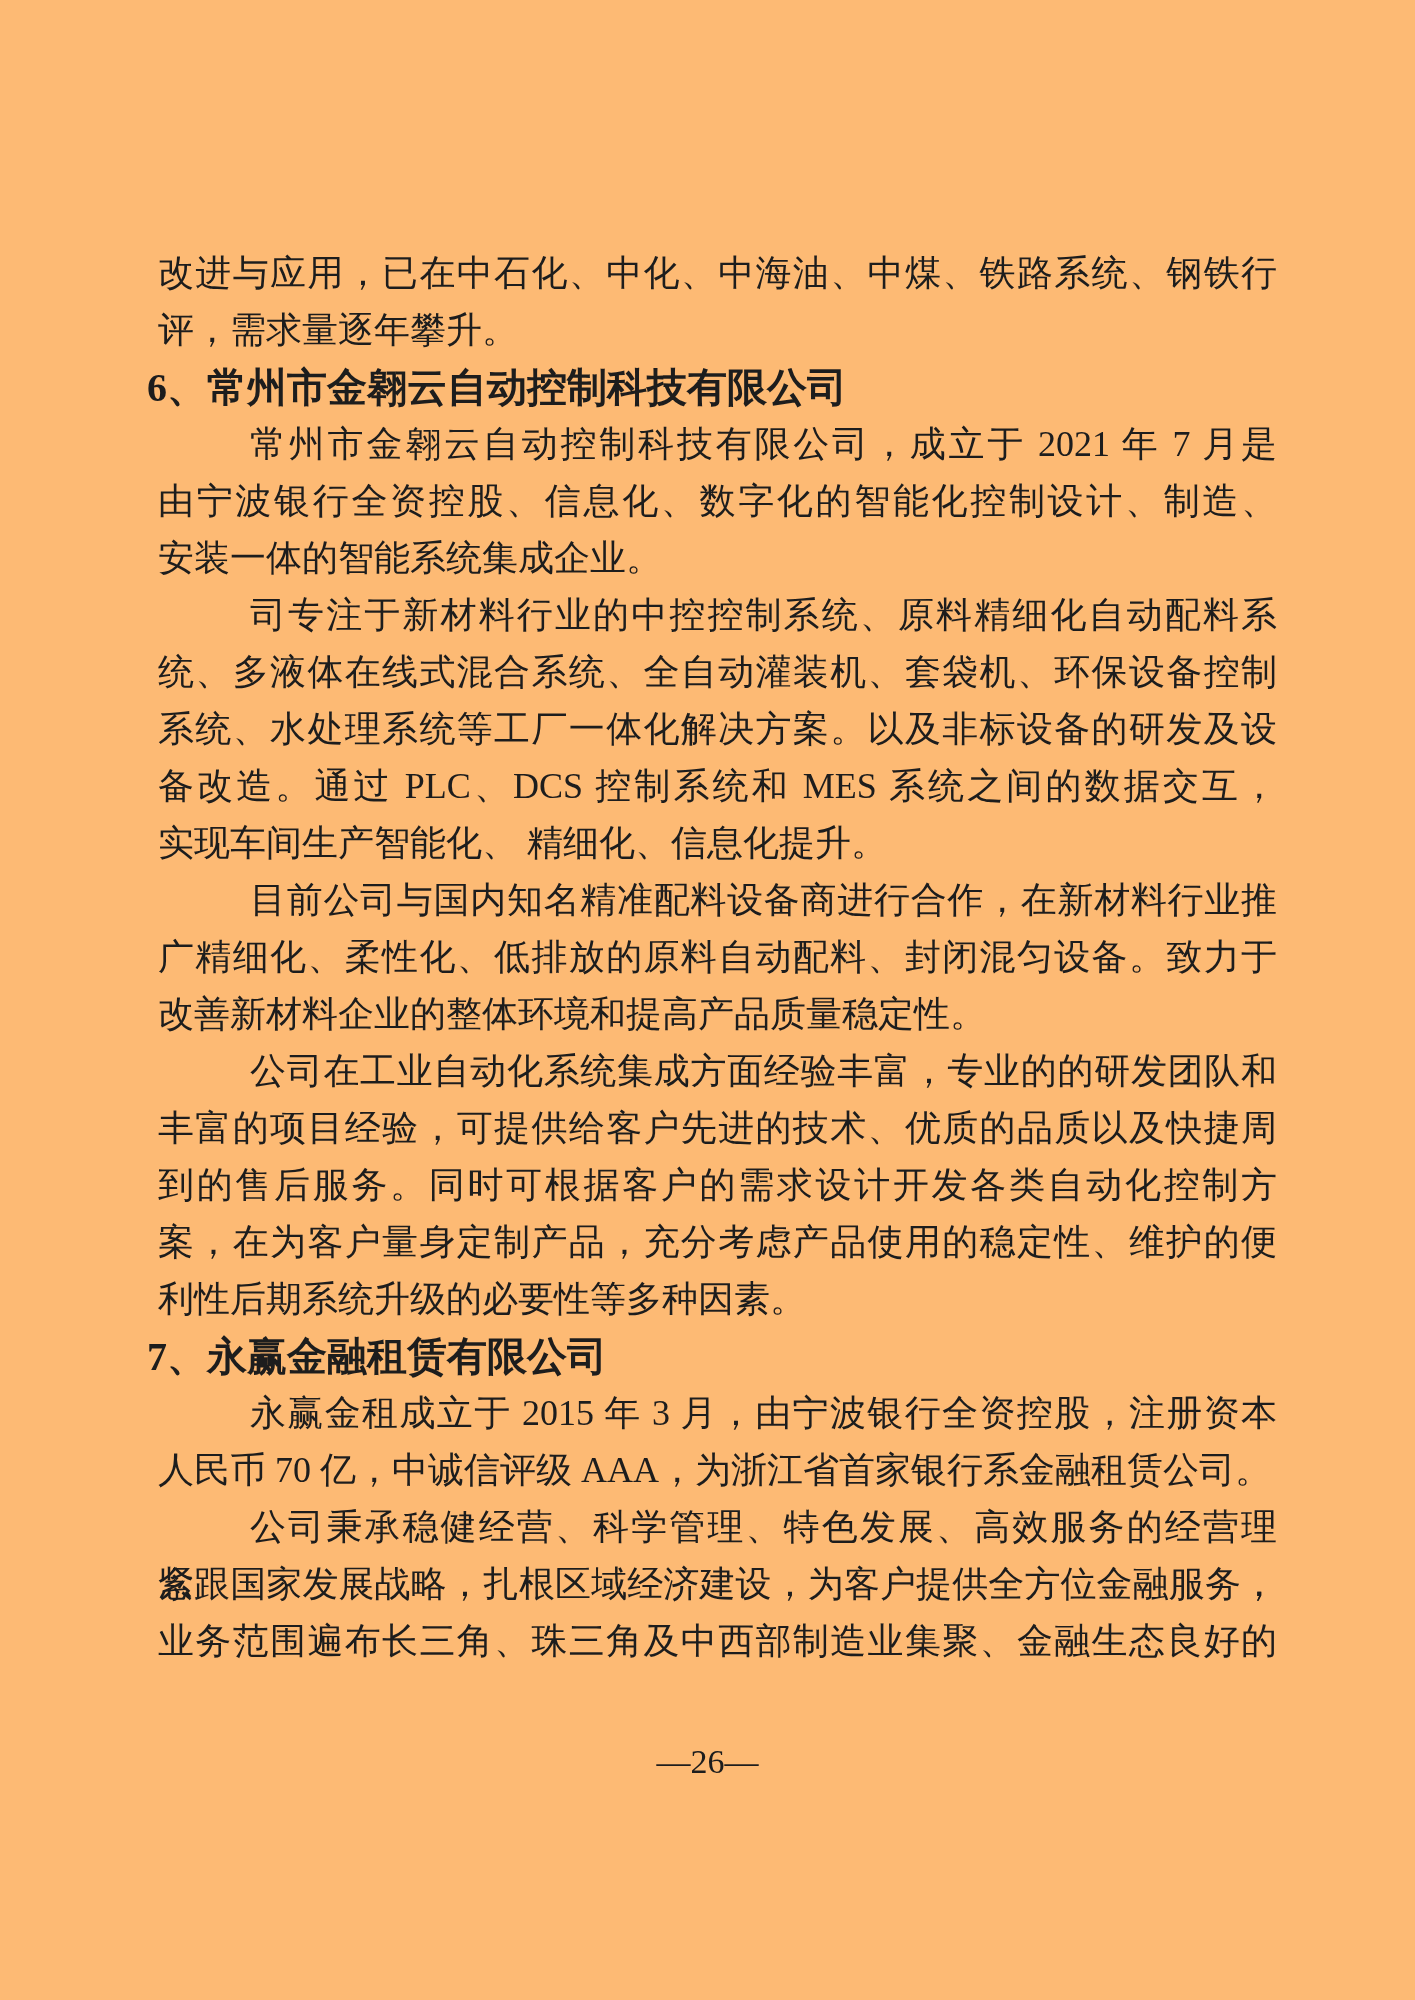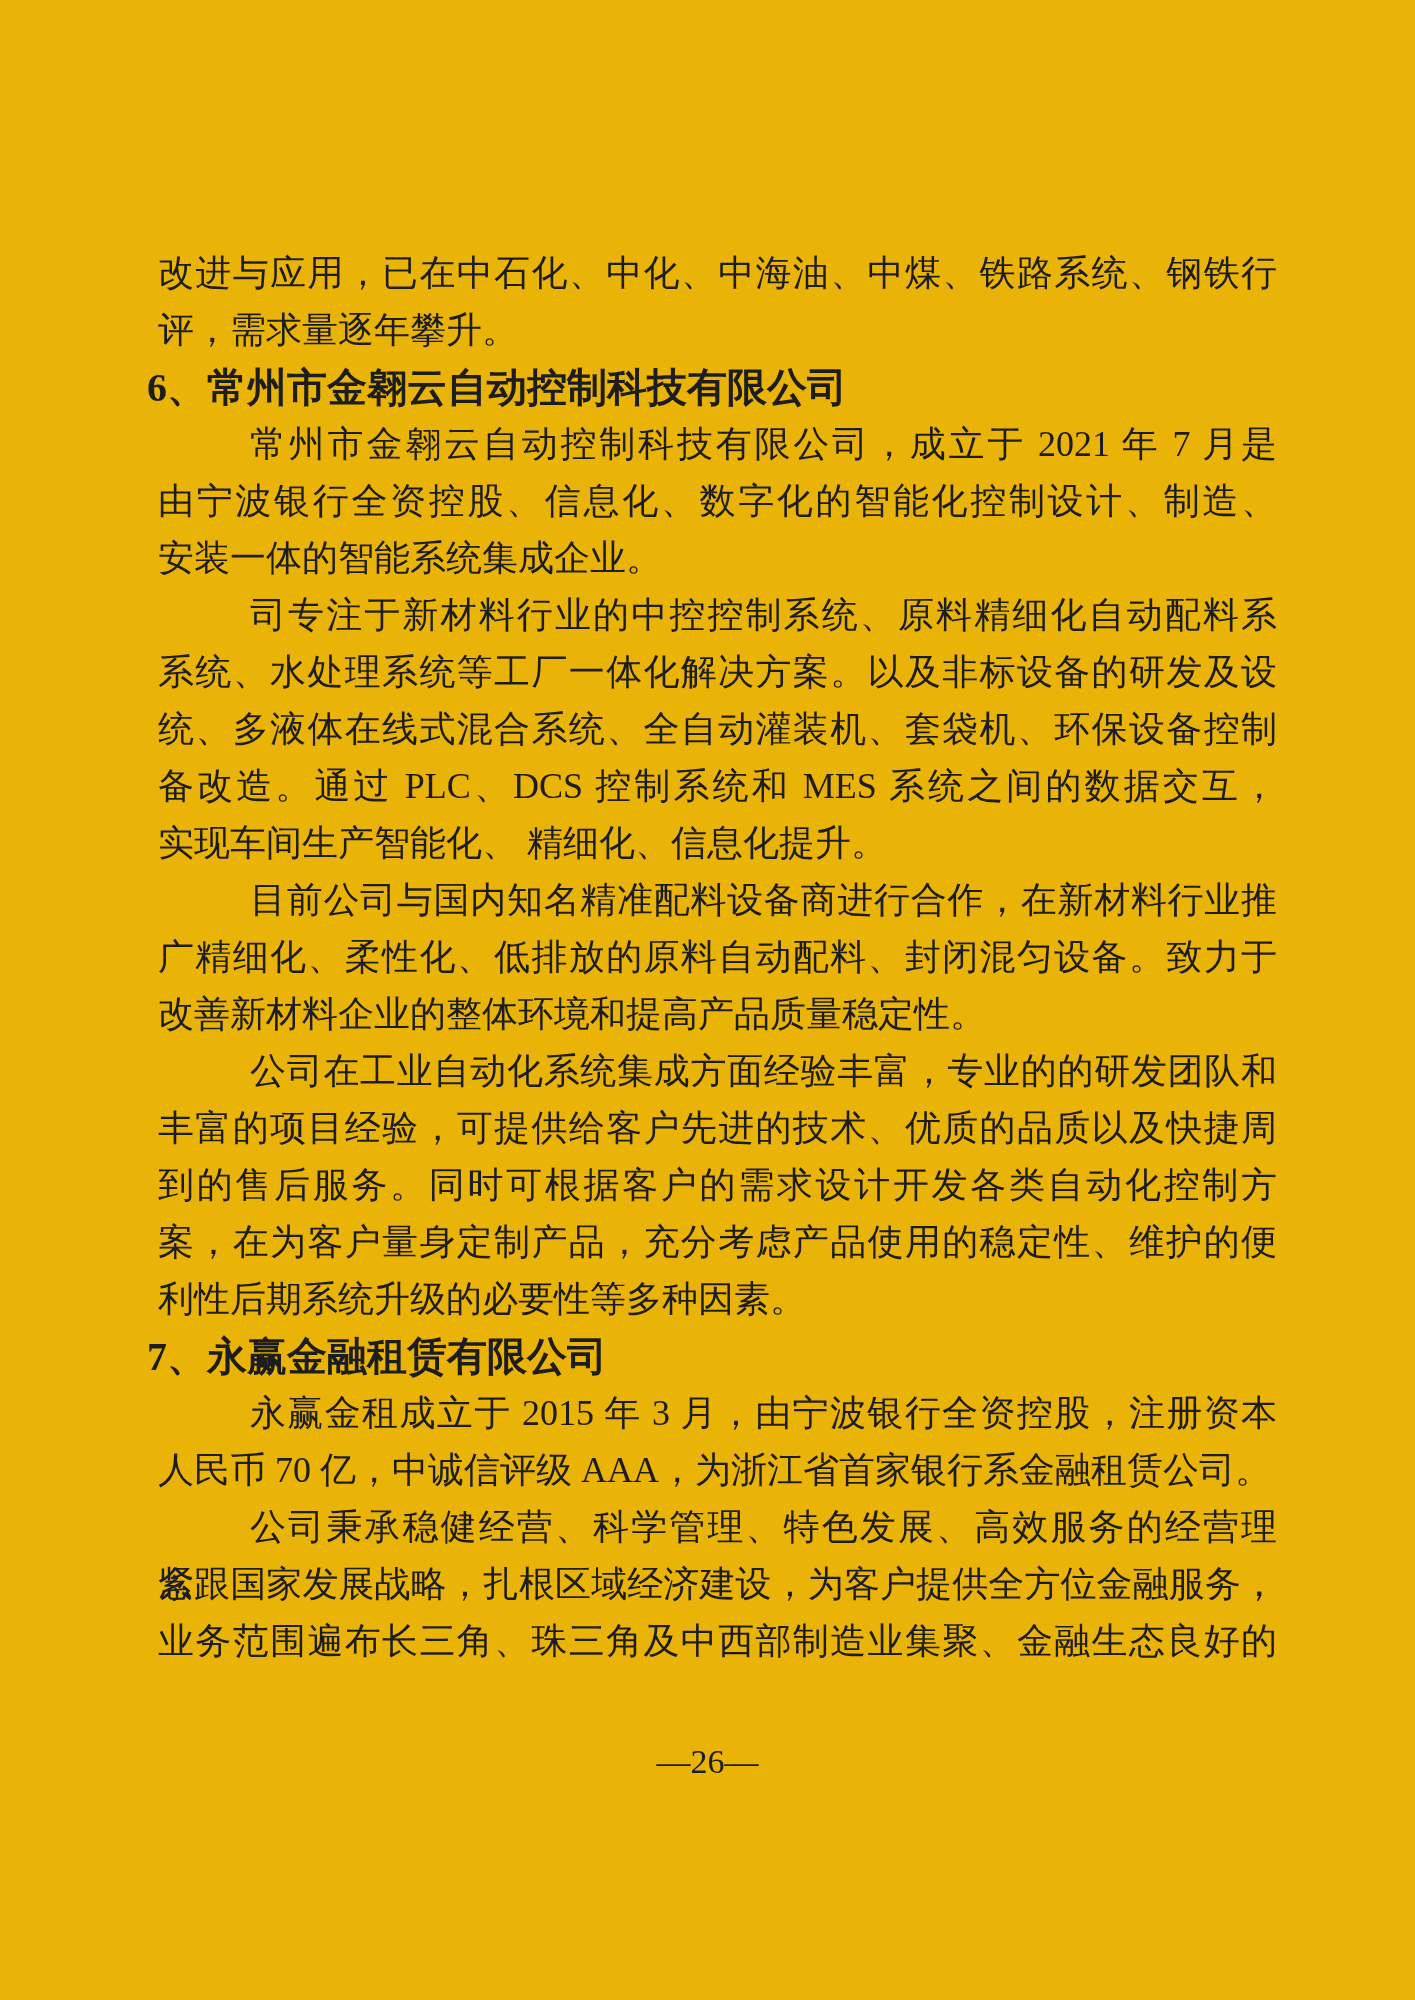--- a/index.html
+++ b/index.html
@@ -4,21 +4,21 @@
 <style>
   html, body {
     margin: 0;
     padding: 0;
     background: #ffffff;
   }
   .page {
     position: relative;
     width: 1415px;
     height: 2000px;
-    background: #eab308;
+    background: #fdba74;
     overflow: hidden;
     font-family: "Liberation Serif", serif;
     color: #1d1d1d;
   }
   .doc-body {
     position: absolute;
     left: 158px;
     top: 245px;
     width: 1119px;
   }
@@ -62,22 +62,22 @@
 
 <div class="page">
   <div class="doc-body">
       <div class="line">改进与应用，已在中石化、中化、中海油、中煤、铁路系统、钢铁行</div>
       <div class="line no-j">评，需求量逐年攀升。</div>
       <div class="line heading no-j">6、常州市金翱云自动控制科技有限公司</div>
       <div class="line indent">常州市金翱云自动控制科技有限公司，成立于 2021 年 7 月是</div>
       <div class="line">由宁波银行全资控股、信息化、数字化的智能化控制设计、制造、</div>
       <div class="line no-j">安装一体的智能系统集成企业。</div>
       <div class="line indent">司专注于新材料行业的中控控制系统、原料精细化自动配料系</div>
+      <div class="line">统、多液体在线式混合系统、全自动灌装机、套袋机、环保设备控制</div>
       <div class="line">系统、水处理系统等工厂一体化解决方案。以及非标设备的研发及设</div>
-      <div class="line">统、多液体在线式混合系统、全自动灌装机、套袋机、环保设备控制</div>
       <div class="line">备改造。通过 PLC、DCS 控制系统和 MES 系统之间的数据交互，</div>
       <div class="line no-j">实现车间生产智能化、 精细化、信息化提升。</div>
       <div class="line indent">目前公司与国内知名精准配料设备商进行合作，在新材料行业推</div>
       <div class="line">广精细化、柔性化、低排放的原料自动配料、封闭混匀设备。致力于</div>
       <div class="line no-j">改善新材料企业的整体环境和提高产品质量稳定性。</div>
       <div class="line indent">公司在工业自动化系统集成方面经验丰富，专业的的研发团队和</div>
       <div class="line">丰富的项目经验，可提供给客户先进的技术、优质的品质以及快捷周</div>
       <div class="line">到的售后服务。同时可根据客户的需求设计开发各类自动化控制方</div>
       <div class="line">案，在为客户量身定制产品，充分考虑产品使用的稳定性、维护的便</div>
       <div class="line no-j">利性后期系统升级的必要性等多种因素。</div>

